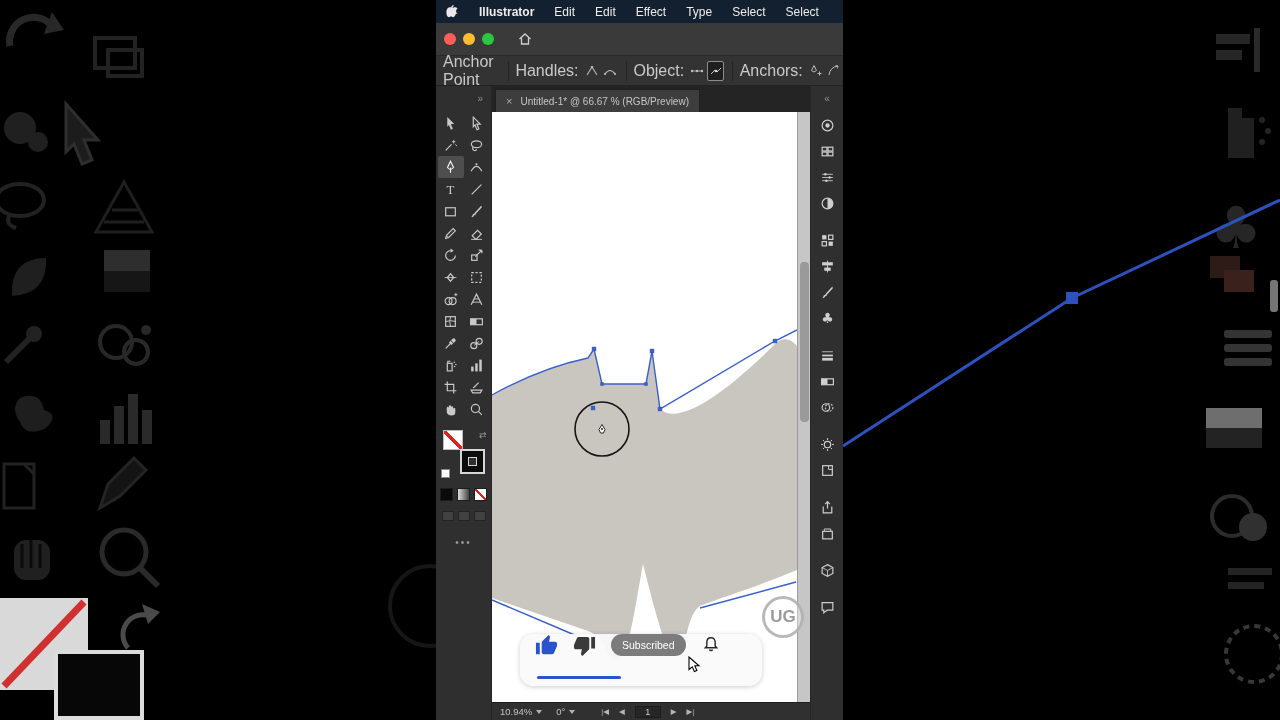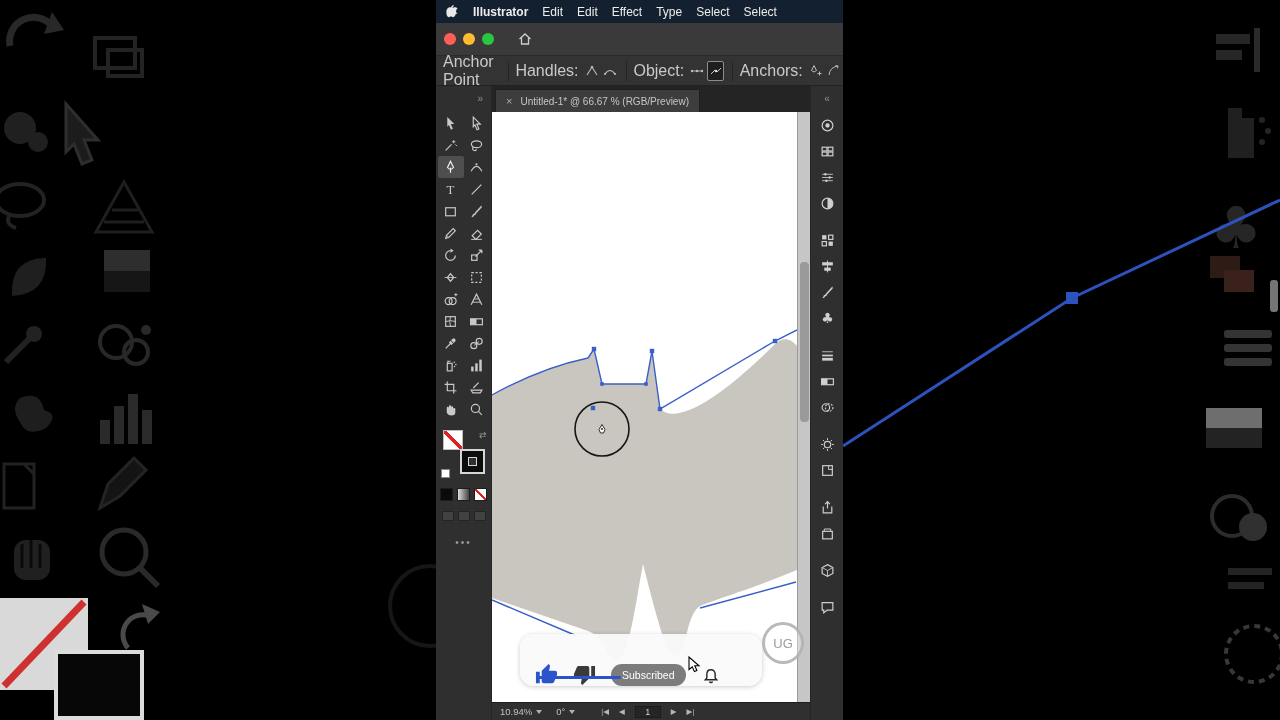--- a/index.html
+++ b/index.html
@@ -3,21 +3,21 @@
 <meta charset="utf-8">
 <style>
   *{margin:0;padding:0;box-sizing:border-box}
   html,body{width:1280px;height:720px;background:#000;overflow:hidden;
     font-family:"Liberation Sans",sans-serif}
   .stage{position:absolute;left:0;top:0;width:1280px;height:720px;background:#000}
   .bgsvg{position:absolute;top:0}
 
   
   .app{position:absolute;left:436px;top:0;width:407px;height:720px;display:flex;flex-direction:column;background:#2f2f2f}
-  .menubar{height:23px;background:#13202f;display:flex;align-items:center;gap:14px;padding-left:10px;color:#ededed;font-size:12px;flex:0 0 auto}
+  .menubar{height:23px;background:#13202f;display:flex;align-items:center;gap:20px;padding-left:10px;color:#ededed;font-size:12px;flex:0 0 auto}
   .menubar .app-name{font-weight:bold}
   .titlebar{height:33px;background:#3a3a3a;border-bottom:1px solid #2a2a2a;display:flex;align-items:center;padding-left:8px;flex:0 0 auto}
   .light{width:12px;height:12px;border-radius:50%;margin-right:7px;background:#666}
   .home-btn{margin-left:16px;display:flex;align-items:center}
   .controlbar{height:30px;background:#333;border-bottom:1px solid #222;display:flex;align-items:center;font-size:16px;color:#c9c9c9;padding-left:7px;flex:0 0 auto}
   .cb-title{width:86px}
   .cb-sep{width:1px;height:20px;background:#242424;margin:0 7px}
   .cb-label{margin-right:4px}
   .cb-btn{width:24px;height:20px;display:flex;align-items:center;justify-content:center;border-radius:2px;margin:0 1px}
   .cb-btn.selected{background:#1e1e1e;border:1px solid #8d8d8d}
@@ -66,24 +66,24 @@
   .pico{height:26px;width:100%;display:flex;align-items:center;justify-content:center;flex:0 0 auto}
   .pico.gap{margin-top:11px}
 
   
   .bat{fill:var(--shape-gray,#c9c6c0)}
   .bp{stroke:var(--path-blue,#3a5fc8);fill:none;stroke-width:1.4}
   .anchor{fill:var(--path-blue,#3a5fc8)}
   .cursor-ring{stroke:#151515;fill:none;stroke-width:1.6}
 
   
-  .yt-pill{position:absolute;left:520px;top:634px;width:242px;height:52px;background:rgba(250,250,250,.95);border-radius:14px;display:flex;align-items:flex-end;gap:15px;padding:0 15px;box-shadow:0 1px 5px rgba(0,0,0,.2);z-index:40}
+  .yt-pill{position:absolute;left:520px;top:634px;width:242px;height:52px;background:rgba(250,250,250,.95);border-radius:14px;display:flex;align-items:flex-start;gap:15px;padding:0 15px;box-shadow:0 1px 5px rgba(0,0,0,.2);z-index:40}
   .like-underline{position:absolute;left:17px;bottom:7px;width:84px;height:3px;border-radius:2px;background:var(--accent-blue,#2a53cc)}
   .sub-btn{background:rgba(92,92,92,.8);color:#fff;font-size:10.5px;padding:5px 11px;border-radius:12px;white-space:nowrap}
-  .watermark{position:absolute;left:762px;top:622px;width:42px;height:42px;border:3px solid rgba(173,173,173,.85);border-radius:50%;display:flex;align-items:center;justify-content:center;color:rgba(150,150,150,.95);font-weight:normal;font-size:13px;background:rgba(255,255,255,.35);z-index:45}
+  .watermark{position:absolute;left:762px;top:596px;width:42px;height:42px;border:3px solid rgba(173,173,173,.85);border-radius:50%;display:flex;align-items:center;justify-content:center;color:rgba(150,150,150,.95);font-weight:bold;font-size:17px;background:rgba(255,255,255,.35);z-index:45}
   .click-cursor{position:absolute;left:688px;top:656px;z-index:50}
 </style>
 </head>
 <body>
 
 <div class="stage">
 
   <svg class="bgsvg" style="left:0" width="436" height="720" viewBox="0 0 436 720">
     <g stroke="#282828" stroke-width="7" fill="none">
       <path d="M10 46 A24 24 0 0 1 52 26"></path>

